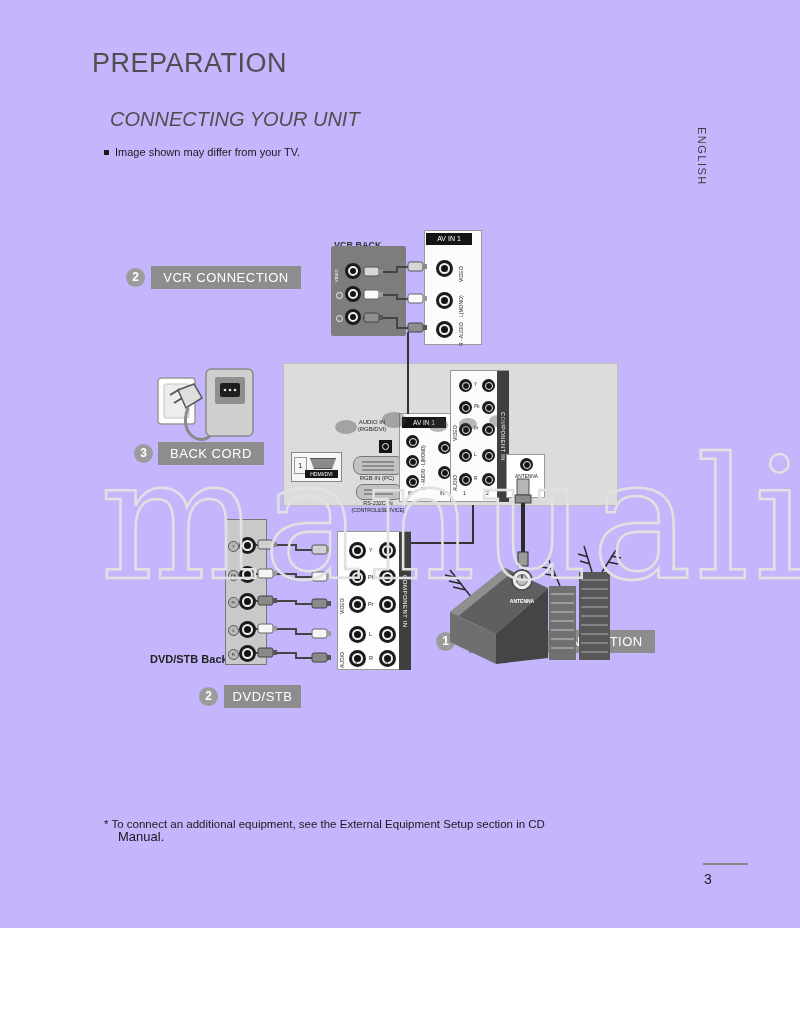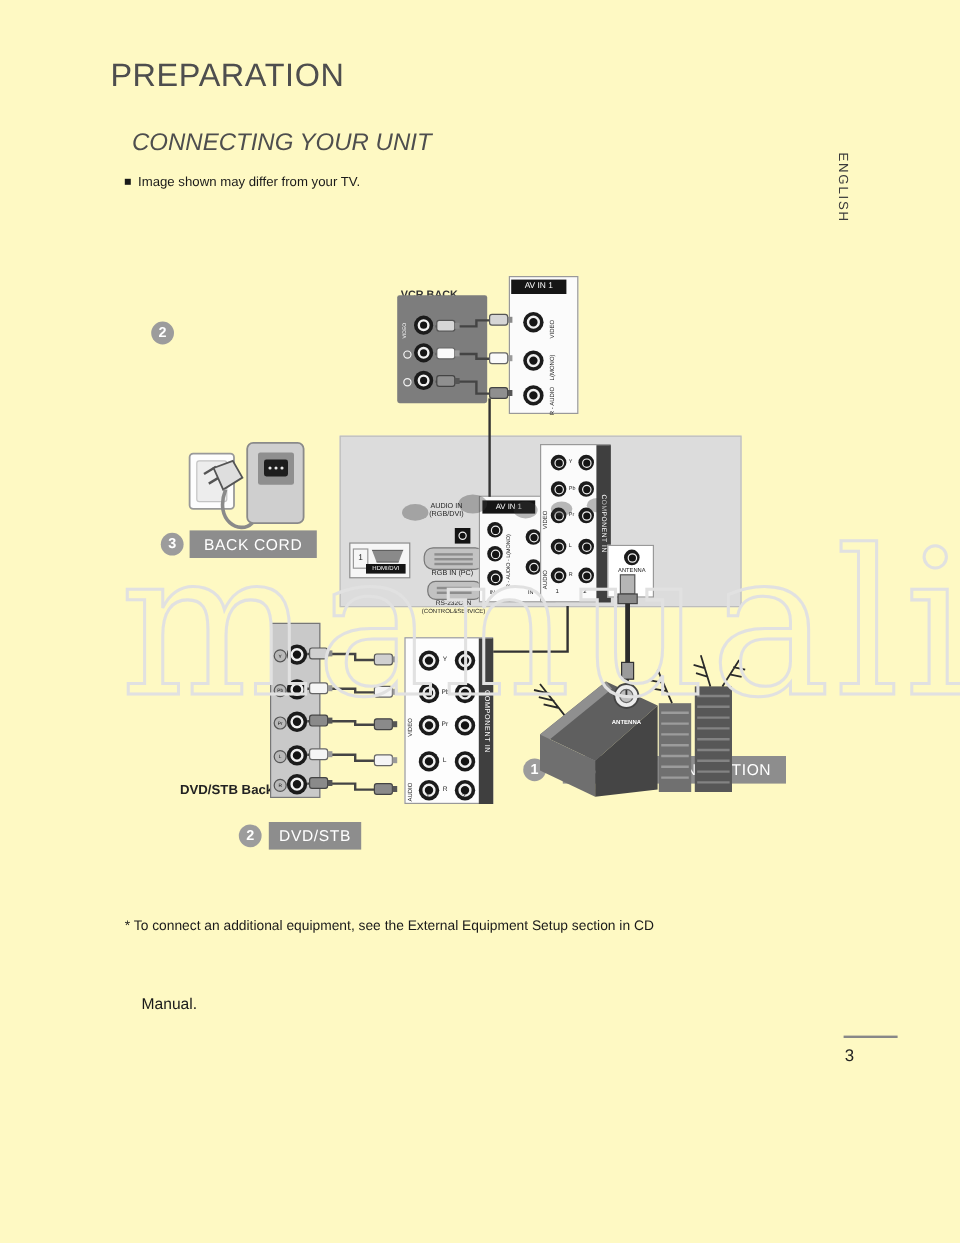--- a/index.html
+++ b/index.html
@@ -1,16 +1,16 @@
 <!DOCTYPE html>
 <html><head>
 <meta charset="utf-8">
 <style>
   html,body{margin:0;padding:0;background:#ffffff;}
-  #page{position:relative;width:800px;height:1036px;background:#fef9c3;
+  #page{position:relative;width:800px;height:928px;background:#c4b5fd;
         font-family:"Liberation Sans",sans-serif;overflow:hidden;}
   .abs{position:absolute;}
   .title{font-size:27px;color:#4e4e4e;letter-spacing:.5px;}
   .section{font-size:20px;color:#4e4e4e;font-style:italic;}
   .note{font-size:11px;color:#1a1a1a;}
   .bullet{display:inline-block;width:5px;height:5px;background:#1a1a1a;margin:0 6px 1px 0;vertical-align:middle;}
   .vd{writing-mode:vertical-rl;}                       
   .vu{writing-mode:vertical-rl;transform:rotate(180deg);} 
   .stepnum{width:19px;height:19px;border-radius:50%;background:#9c9c9c;color:#fff;
            font-size:12px;font-weight:bold;text-align:center;line-height:19px;}
@@ -41,20 +41,21 @@
   <div class="abs note" style="left:104px;top:146px;">
     <span class="bullet"></span><span>Image shown may differ from your TV.</span>
   </div>
 
   <div class="abs tab" style="left:703px;top:107px;width:43px;height:15px;"></div>
   <div class="abs vd" style="left:696px;top:127px;font-size:11px;color:#3c3c3c;letter-spacing:1.5px;">ENGLISH</div>
   <div class="abs" style="left:703px;top:863px;width:45px;height:2px;background:#888;"></div>
   <div class="abs" style="left:704px;top:871px;font-size:14px;color:#222;">3</div>
 
   <div class="abs stepnum" style="left:126px;top:268px;">2</div>
+  <div class="abs banner" style="left:151px;top:266px;width:150px;">VCR CONNECTION</div>
 
   <div class="abs stepnum" style="left:134px;top:444px;">3</div>
   <div class="abs banner" style="left:158px;top:442px;width:106px;">BACK CORD</div>
 
   <div class="abs stepnum" style="left:436px;top:632px;">1</div>
   <div class="abs banner" style="left:469px;top:630px;width:186px;">ANTENNA CONNECTION</div>
 
   <div class="abs stepnum" style="left:199px;top:687px;">2</div>
   <div class="abs banner" style="left:224px;top:685px;width:77px;">DVD/STB</div>
 
@@ -302,16 +303,16 @@
     <g opacity="0.35" fill="#3a3a3a">
       <ellipse cx="346" cy="427" rx="11" ry="7"></ellipse>
         <ellipse cx="394" cy="420" rx="12" ry="8"></ellipse>
       <ellipse cx="438" cy="425" rx="10" ry="7"></ellipse>
         <ellipse cx="468" cy="424" rx="9" ry="6"></ellipse>
       <ellipse cx="498" cy="421" rx="9" ry="6"></ellipse>
     </g>
     <text x="100" y="578" font-size="168" letter-spacing="4" font-family="DejaVu Serif, Liberation Serif, serif" fill="none" stroke="#e1e1e1" stroke-width="2.5">manuali</text>
   </svg>
 
-  <div class="abs" style="left:104px;top:766px;font-size:11.5px;color:#1a1a1a;text-align:right;">* To connect an additional equipment, see the External Equipment Setup section in CD</div>
+  <div class="abs" style="left:104px;top:818px;font-size:11.5px;color:#1a1a1a;text-align:right;">* To connect an additional equipment, see the External Equipment Setup section in CD</div>
   <div class="abs" style="left:118px;top:829px;font-size:13px;color:#1a1a1a;">Manual.</div>
 
 </div>
 
 </body></html>

